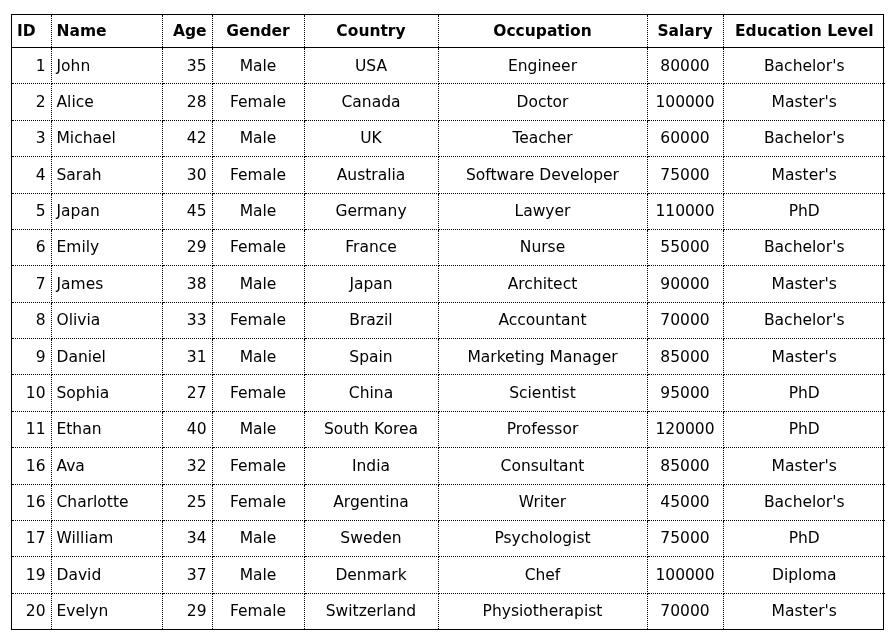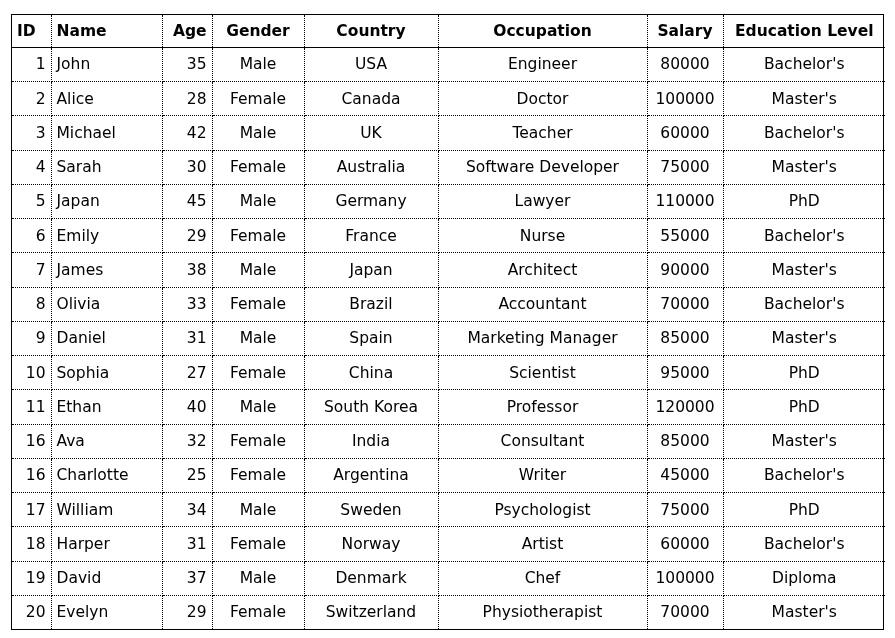--- a/index.html
+++ b/index.html
@@ -255,30 +255,20 @@
             <td class="d-id">17</td>
             <td class="d-name">William</td>
             <td class="d-age">34</td>
             <td class="d-gender">Male</td>
             <td class="d-country">Sweden</td>
             <td class="d-occupation">Psychologist</td>
             <td class="d-salary">75000</td>
             <td class="d-education">PhD</td>
           </tr>
           <tr>
-            <td class="d-id">18</td>
-            <td class="d-name">Harper</td>
-            <td class="d-age">31</td>
-            <td class="d-gender">Female</td>
-            <td class="d-country">Norway</td>
-            <td class="d-occupation">Artist</td>
-            <td class="d-salary">60000</td>
-            <td class="d-education">Bachelor's</td>
-          </tr>
-          <tr>
             <td class="d-id">19</td>
             <td class="d-name">David</td>
             <td class="d-age">37</td>
             <td class="d-gender">Male</td>
             <td class="d-country">Denmark</td>
             <td class="d-occupation">Chef</td>
             <td class="d-salary">100000</td>
             <td class="d-education">Diploma</td>
           </tr>
           <tr>

